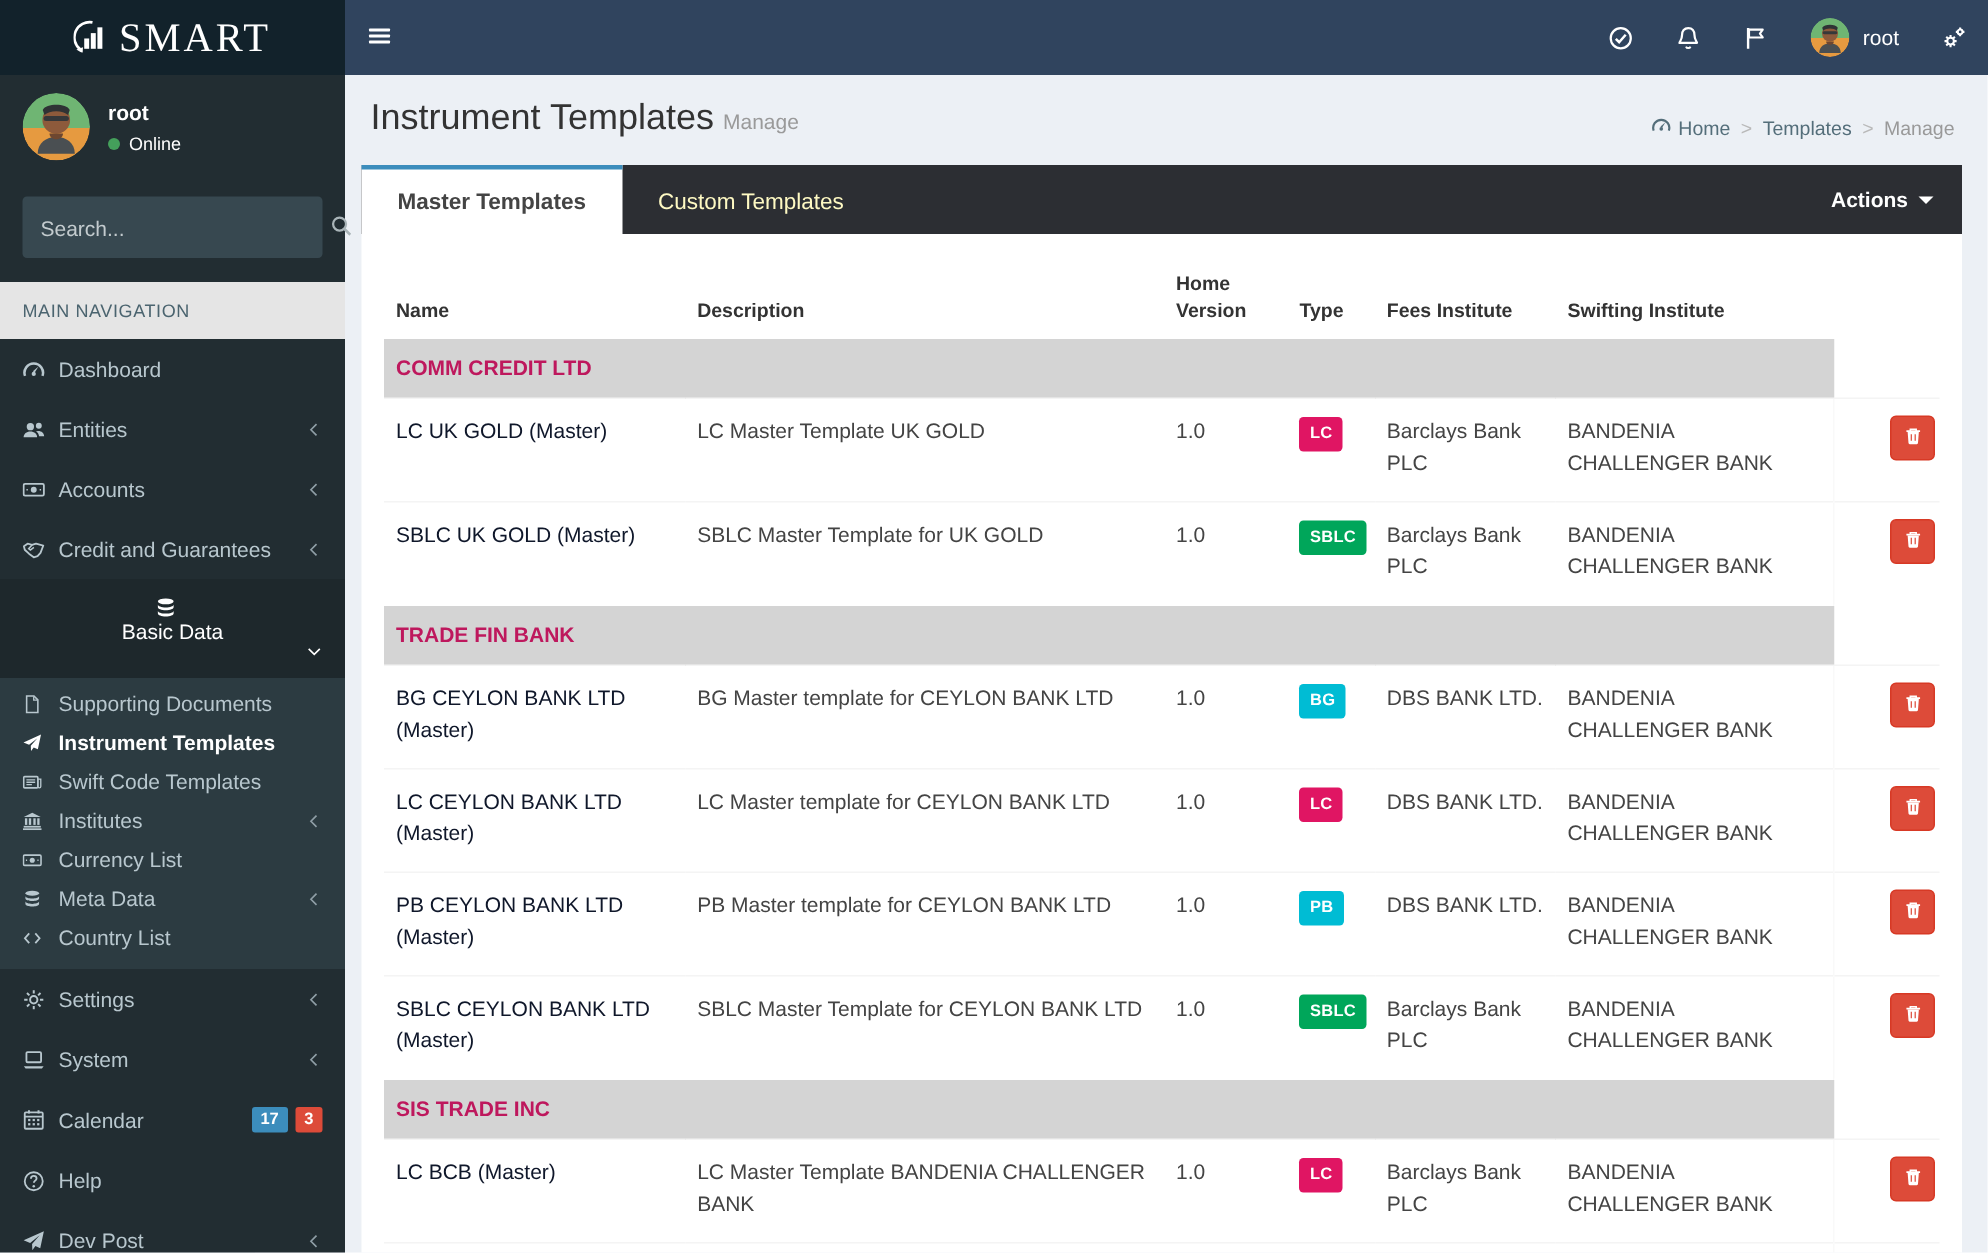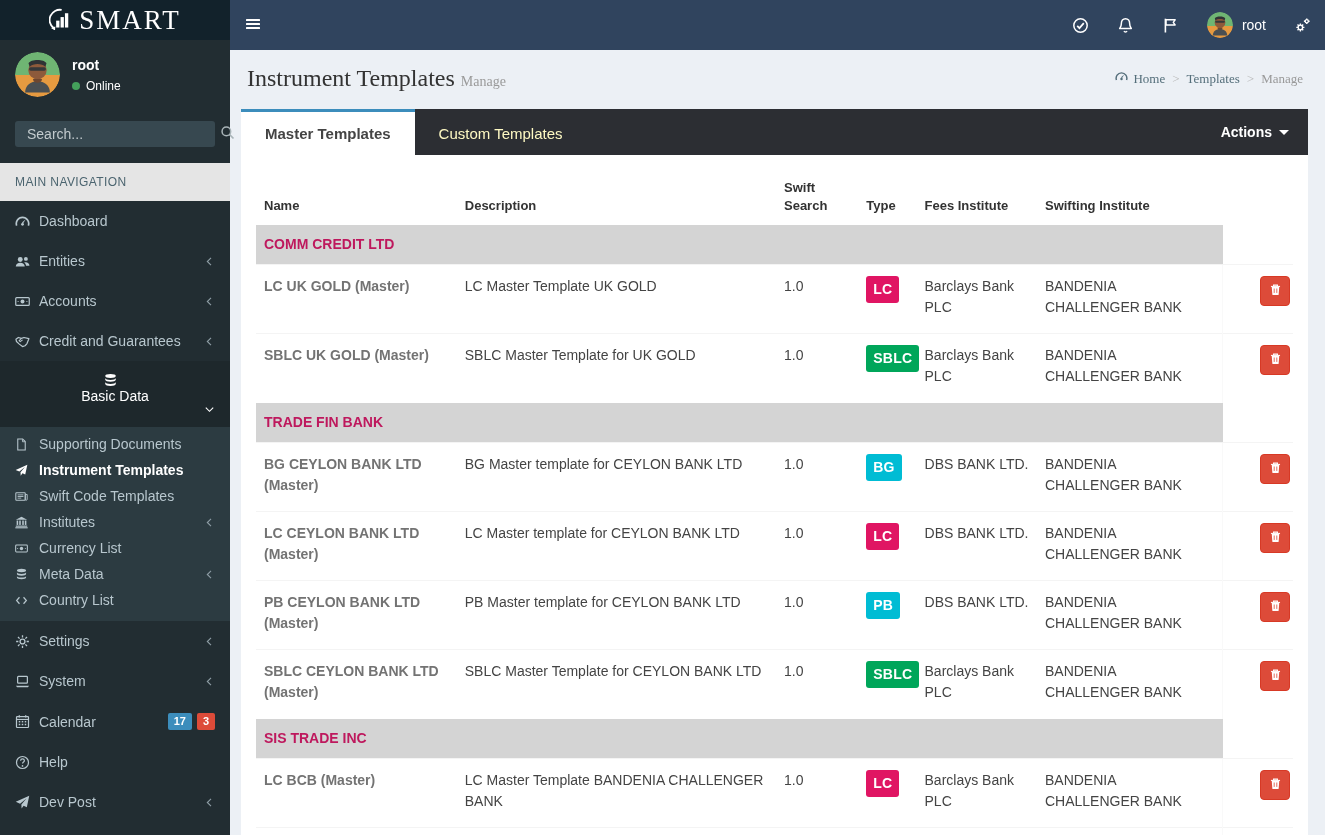--- a/index.html
+++ b/index.html
@@ -1,29 +1,29 @@
 <!DOCTYPE html>
 <html><head>
 <meta charset="utf-8">
 <style>
   * { box-sizing: border-box; margin: 0; padding: 0; }
   html,body { width:1325px; height:835px; overflow:hidden; }
   body { font-family:"Liberation Sans", sans-serif; background:#ecf0f5; color:#444; font-size:14px; }
 
   
   .sidebar { position:fixed; left:0; top:0; width:230px; height:835px; background:#222d32; z-index:20; }
-  .logo { height:40px; background:#12222b; display:flex; align-items:center; justify-content:center; gap:8px; color:#fff; cursor:pointer; }
+  .logo { height:50px; background:#12222b; display:flex; align-items:center; justify-content:center; gap:8px; color:#fff; cursor:pointer; }
   .logo-text { font-family:"Liberation Serif", serif; font-size:27px; letter-spacing:2px; color:#fff; }
   .user-panel { display:flex; align-items:center; gap:12px; padding:12px 15px 10px; }
   .avatar { border-radius:50%; overflow:hidden; display:inline-block; flex:none; }
   .avatar svg { display:block; }
   .user-name { color:#fff; font-size:14px; font-weight:700; margin-bottom:6px; }
   .user-status { color:#fff; font-size:12px; display:flex; align-items:center; gap:6px; cursor:pointer; }
   .dot { width:8px; height:8px; border-radius:50%; background:#44a05b; display:inline-block; }
-  .search-box { margin:14px 15px 16px; display:flex; background:#374850; border-radius:3px; height:26px; }
+  .search-box { margin:14px 15px 16px; display:flex; background:#374850; border-radius:3px; height:41px; }
   .search-box input { flex:1; background:transparent; border:none; outline:none; color:#eee; font-size:14px; padding:0 12px; font-family:inherit; }
   .search-box input::placeholder { color:#c3cbce; }
   .search-btn { width:36px; background:transparent; border:none; color:#a9b4b8; cursor:pointer; display:flex; align-items:center; justify-content:center; }
   .nav-header { background:#e5e5e5; color:#4b646f; font-size:12px; padding:12px 15px; letter-spacing:.4px; }
   .nav-item { display:flex; align-items:center; padding:12px 15px; color:#b8c7ce; font-size:14px; cursor:pointer; }
   .nav-item .nicon { width:24px; display:flex; align-items:center; flex:none; }
   .nav-item .chev { margin-left:auto; display:flex; align-items:center; color:#8f9ea6; }
   .nav-item.parent-active { background:#1e282c; color:#fff;flex-direction:column; }
   .nav-item.parent-active .chev { color:#fff; }
   .submenu { background:#2c3b41; padding:4px 0 8px; }
@@ -34,21 +34,21 @@
 
   
   .navbar { position:fixed; left:230px; top:0; right:0; height:50px; background:#30445e; display:flex; align-items:center; z-index:15; }
   .hamburger { width:46px; height:50px; display:flex; align-items:center; justify-content:center; color:#fff; cursor:pointer; }
   .navbar-right { margin-left:auto; display:flex; align-items:center; height:50px; }
   .nav-icon-btn { height:50px; padding:0 14px; display:flex; align-items:center; color:#fff; cursor:pointer; }
   .nav-user { height:50px; display:flex; align-items:center; gap:9px; padding:0 14px; color:#fff; cursor:pointer; font-size:14px; }
 
   
   .content-wrapper { margin-left:230px; padding-top:50px; }
-  .content-header { display:flex; align-items:center; padding:15px 22px 0 17px;font-family:Liberation Serif, serif; }
+  .content-header { display:flex; align-items:flex-end; padding:15px 22px 0 17px; }
   .content-header h1 { font-size:24px; font-weight:400; color:#333; }
   .content-header h1 small { font-size:14px; color:#9a9a9a; font-weight:400; margin-left:6px; }
   .breadcrumb { margin-left:auto; list-style:none; display:flex; align-items:center; font-size:13px; color:#999; }
   .breadcrumb .crumb { display:flex; align-items:center; gap:5px; color:#546e7a; }
   .breadcrumb .crumb.link { cursor:pointer; }
   .breadcrumb .crumb.current { color:#999; }
   .breadcrumb .sep { margin:0 7px; color:#b9b9b9; }
 
   .tab-box { margin:17px 17px 0 11px; }
   .tab-strip { background:#2c2e33; display:flex; align-items:stretch; height:46px; }
@@ -57,22 +57,22 @@
   .actions-btn { margin-left:auto; display:flex; align-items:center; gap:7px; color:#fff; font-weight:700; font-size:14px; padding:0 19px; cursor:pointer; }
   .caret { width:0; height:0; border-left:5px solid transparent; border-right:5px solid transparent; border-top:5px solid #fff; display:inline-block; }
 
   .tab-content { background:#fff; padding:14px 15px 30px; min-height:700px; }
   table { width:100%; border-collapse:collapse; table-layout:fixed; }
   th { text-align:left; font-size:13px; color:#333; font-weight:700; padding:10px 8px 10px; vertical-align:bottom; line-height:1.35; }
   td { font-size:14px; color:#444; padding:11px 8px 15px; vertical-align:top; border-top:1px solid #f4f4f4; line-height:1.5; }
   tr.group-row td { background:#d4d4d4; font-weight:700; font-size:14px; color:#be185d; padding:9px 8px; border-top:1px solid #fff; }
   tr.group-row td.gspacer { background:#fff; border-top:1px solid #fff; }
   td.action-cell { text-align:right; padding-right:3px; border-left:1px solid #f9f9f9; }
-  a.row-link { color:#737373; text-decoration:none; cursor:pointer;font-weight:bold; }
-  .type-badge { display:inline-block; min-width:24px; text-align:center; padding:3px 7px; border-radius:3px; color:#fff; font-size:14px; font-weight:700; letter-spacing:.2px; }
+  a.row-link { color:#0f172a; text-decoration:none; cursor:pointer; }
+  .type-badge { display:inline-block; min-width:24px; text-align:center; padding:3px 7px; border-radius:3px; color:#fff; font-size:11px; font-weight:700; letter-spacing:.2px; }
   .btn-delete { width:30px; height:30px; background:#dd4b39; border:1px solid #d73925; border-radius:4px; color:#fff; cursor:pointer; display:inline-flex; align-items:center; justify-content:center; }
 </style>
 </head>
 <body>
 
 <aside class="sidebar">
   <div class="logo">
     <span class="js-icon"><svg viewBox="0 0 16 16" width="22" height="22" fill="currentColor" aria-hidden="true">
           <g fill="#fff">
             <rect x="5.2" y="9.2" width="2.4" height="5"></rect>
@@ -444,21 +444,21 @@
             <col style="width:82px">
           <col style="width:58px">
             <col style="width:120px">
             <col style="width:185px">
             <col style="width:70px">
         </colgroup>
         <thead id="table-head">
             <tr>
               <th>Name</th>
               <th>Description</th>
-              <th>Swift Search</th>
+              <th>Home Version</th>
               <th>Type</th>
               <th>Fees Institute</th>
               <th>Swifting Institute</th>
               <th></th>
             </tr>
           </thead>
         <tbody id="table-body">
             <tr class="group-row">
               <td colspan="6">COMM CREDIT LTD</td>
               <td class="gspacer"></td>

